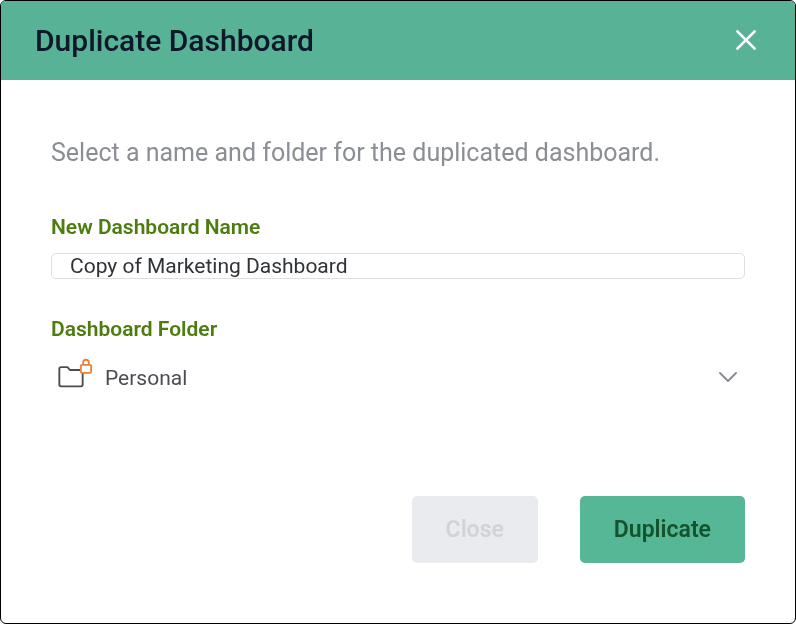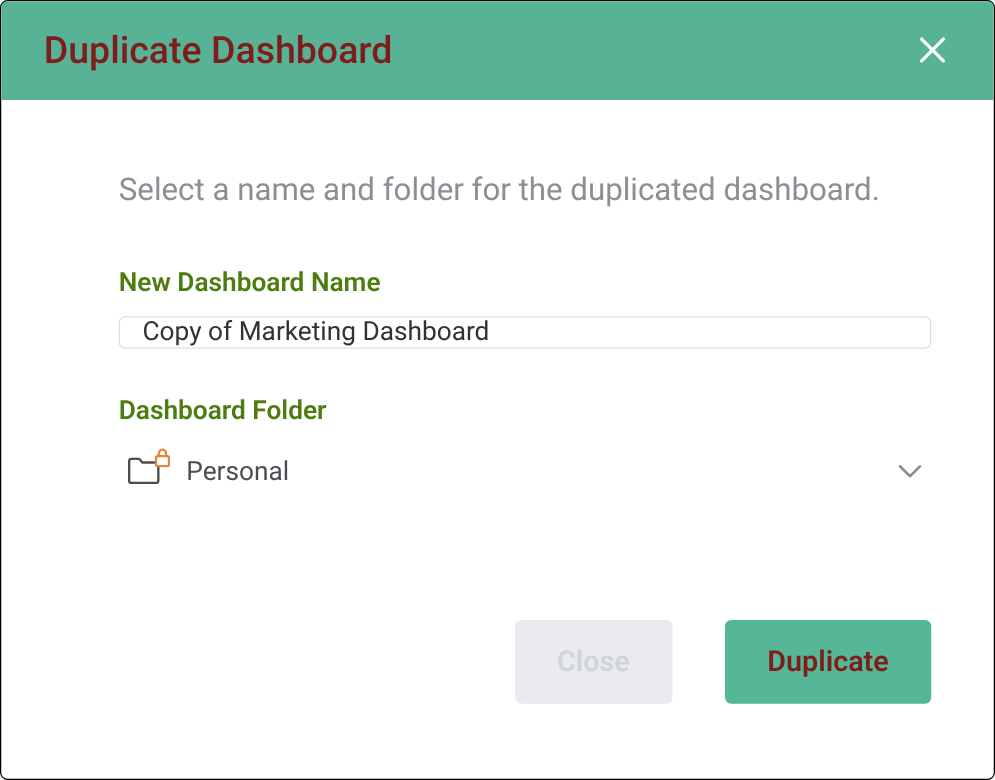--- a/index.html
+++ b/index.html
@@ -19,40 +19,39 @@
       height: 624px;
       border: 1px solid #000;
       border-radius: 6px;
       overflow: hidden;
       display: flex;
       flex-direction: column;
       position: relative;
     }
     .modal-header {
       background: #58b396;
-      color: #7f1d1d;
+      color: #0f172a;
       padding: 22px 34px;
       display: flex;
       align-items: center;
       justify-content: space-between;
     }
     .modal-title {
       font-size: 30px;
       font-weight: 500;
     }
     .close-icon {
       width: 28px;
       height: 28px;
       cursor: pointer;
       color: #fff;
     }
     .modal-body {
       padding: 58px 50px 0 50px;
       flex: 1;
-      margin-left: 44px;
     }
     .instruction {
       color: #8b8e94;
       font-size: 25px;
       font-weight: 400;
       margin-bottom: 48px;
     }
     .field-group {
       margin-bottom: 38px;
     }
@@ -119,21 +118,21 @@
       padding: 20px 34px;
       cursor: pointer;
       font-family: inherit;
     }
     .btn-close {
       background: #e9ebef;
       color: #d0d3d8;
     }
     .btn-primary {
       background: #55b795;
-      color: #7f1d1d;
+      color: #14532d;
       text-align: right;
     }
   </style>
 </head>
 <body>
 
 <div class="modal">
   <div class="modal-header">
     <div class="modal-title">Duplicate Dashboard</div>
     <span class="close-icon">

